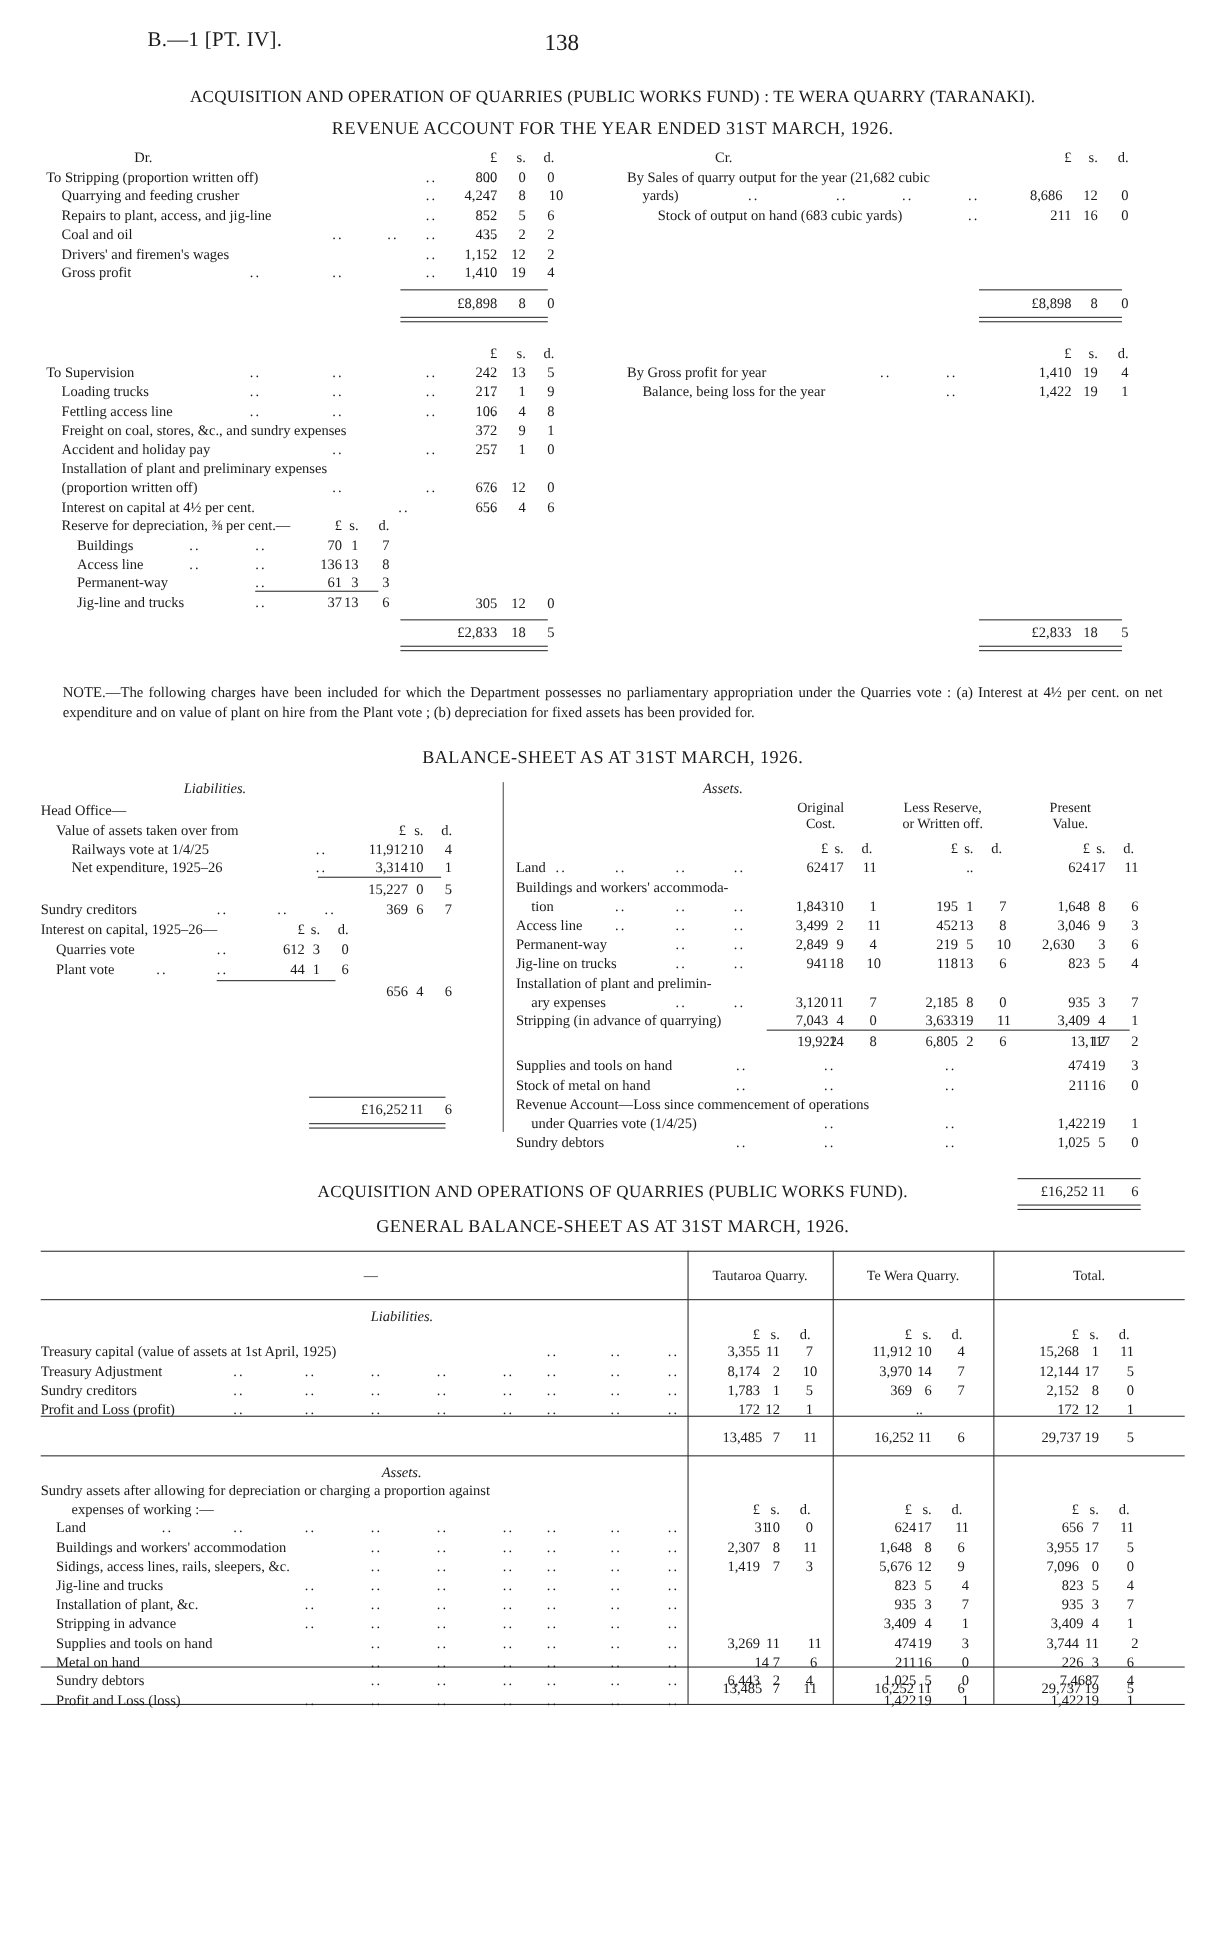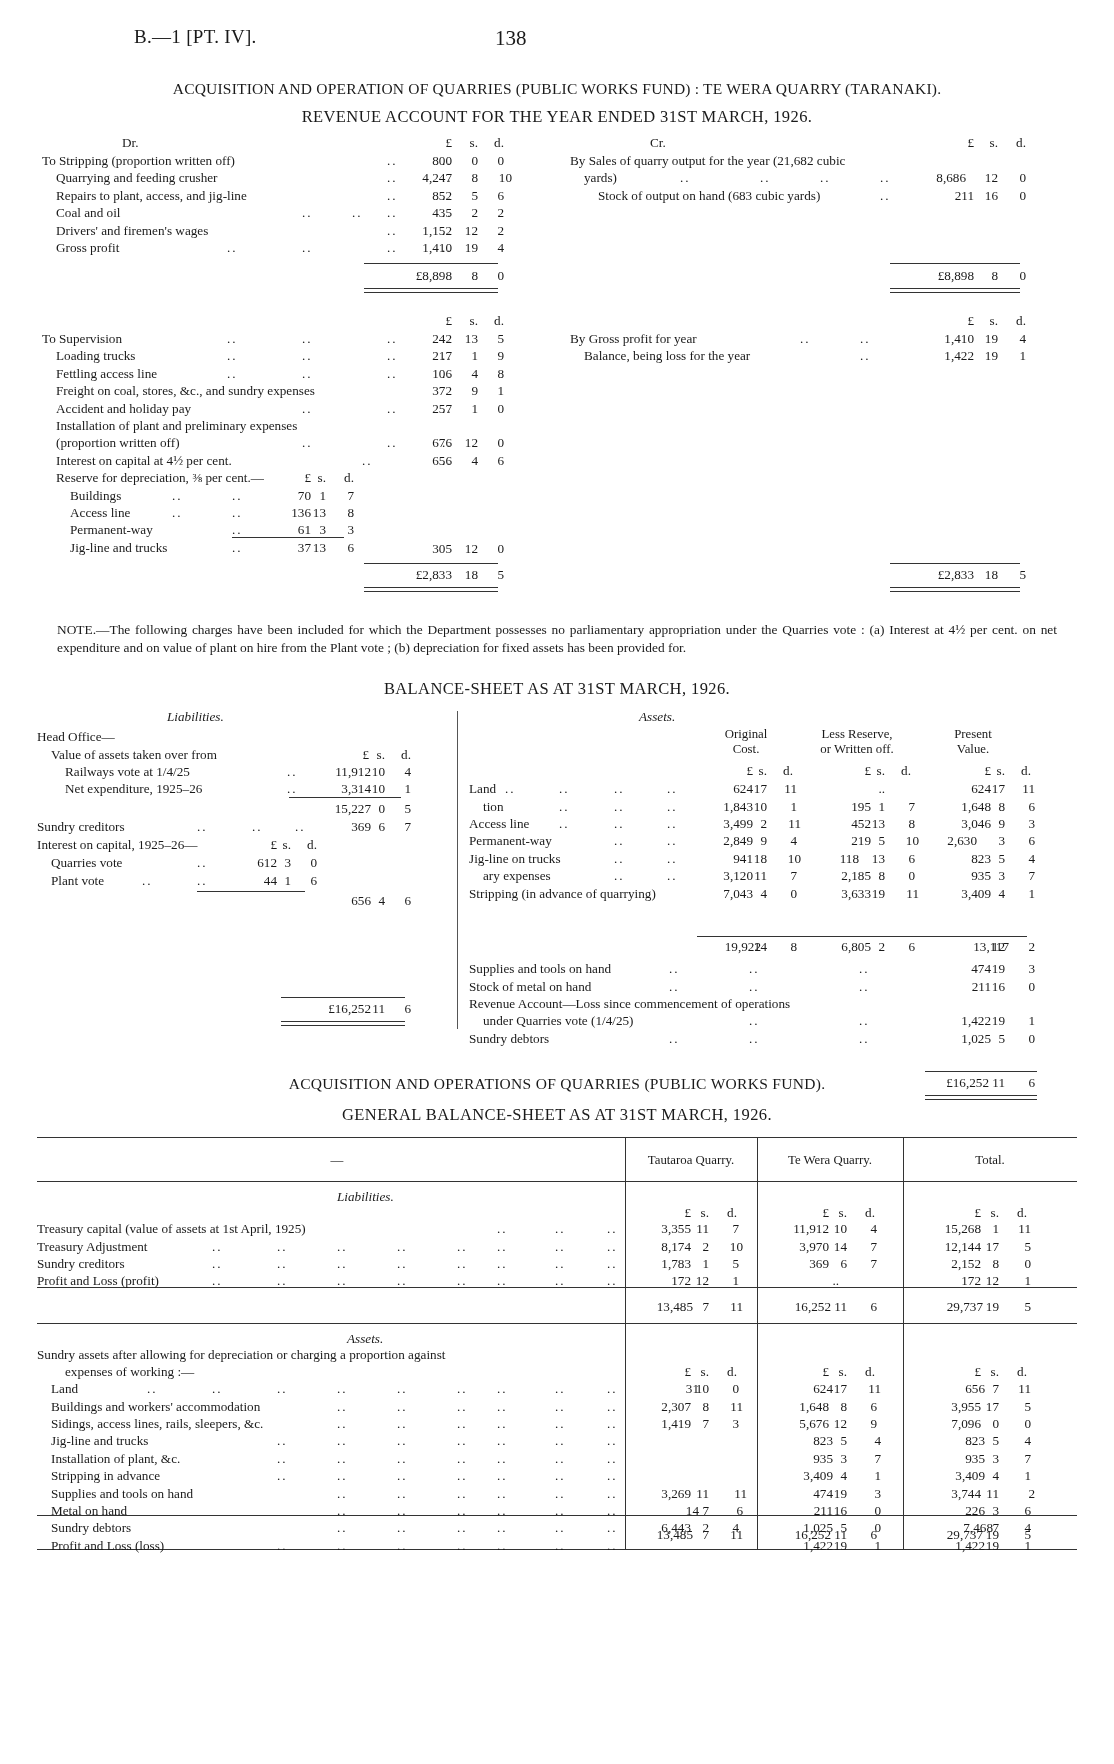--- a/index.html
+++ b/index.html
@@ -575,20 +575,23 @@
             <span class="dots" style="left:145px;">..</span>
             <span class="dots" style="left:198px;">..</span>
           <span class="amt pound" style="left:240px;">624</span>
             <span class="amt shil" style="left:276px;">17</span>
             <span class="amt pence" style="left:306px;">11</span>
           <span class="amt shil" style="left:394px;">..</span>
           <span class="amt pound" style="left:478px;">624</span>
             <span class="amt shil" style="left:514px;">17</span>
             <span class="amt pence" style="left:544px;">11</span>
         </div>
+        <div class="row">
+            <span class="lbl">Buildings and workers' accommoda-</span>
+          </div>
         <div class="row">
             <span class="lbl i1">tion</span>
             <span class="dots" style="left:90px;">..</span>
             <span class="dots" style="left:145px;">..</span>
             <span class="dots" style="left:198px;">..</span>
           <span class="amt pound" style="left:240px;">1,843</span>
             <span class="amt shil" style="left:276px;">10</span>
             <span class="amt pence" style="left:306px;">1</span>
           <span class="amt pound" style="left:358px;">195</span>
             <span class="amt shil" style="left:394px;">1</span>
@@ -626,27 +629,30 @@
             <span class="amt shil" style="left:514px;">3</span>
             <span class="amt pence" style="left:544px;">6</span>
         </div>
         <div class="row">
             <span class="lbl">Jig-line on trucks</span>
             <span class="dots" style="left:145px;">..</span>
             <span class="dots" style="left:198px;">..</span>
           <span class="amt pound" style="left:240px;">941</span>
             <span class="amt shil" style="left:276px;">18</span>
             <span class="amt pence" style="left:310px;">10</span>
-          <span class="amt pound" style="left:346px;text-align:right;">118</span>
+          <span class="amt pound" style="left:358px;text-align:right;">118</span>
             <span class="amt shil" style="left:394px;">13</span>
             <span class="amt pence" style="left:424px;">6</span>
           <span class="amt pound" style="left:478px;">823</span>
             <span class="amt shil" style="left:514px;">5</span>
             <span class="amt pence" style="left:544px;">4</span>
         </div>
+        <div class="row">
+            <span class="lbl">Installation of plant and prelimin-</span>
+          </div>
         <div class="row">
             <span class="lbl i1">ary expenses</span>
             <span class="dots" style="left:145px;">..</span>
             <span class="dots" style="left:198px;">..</span>
           <span class="amt pound" style="left:240px;">3,120</span>
             <span class="amt shil" style="left:276px;">11</span>
             <span class="amt pence" style="left:306px;">7</span>
           <span class="amt pound" style="left:358px;">2,185</span>
             <span class="amt shil" style="left:394px;">8</span>
             <span class="amt pence" style="left:424px;">0</span>

